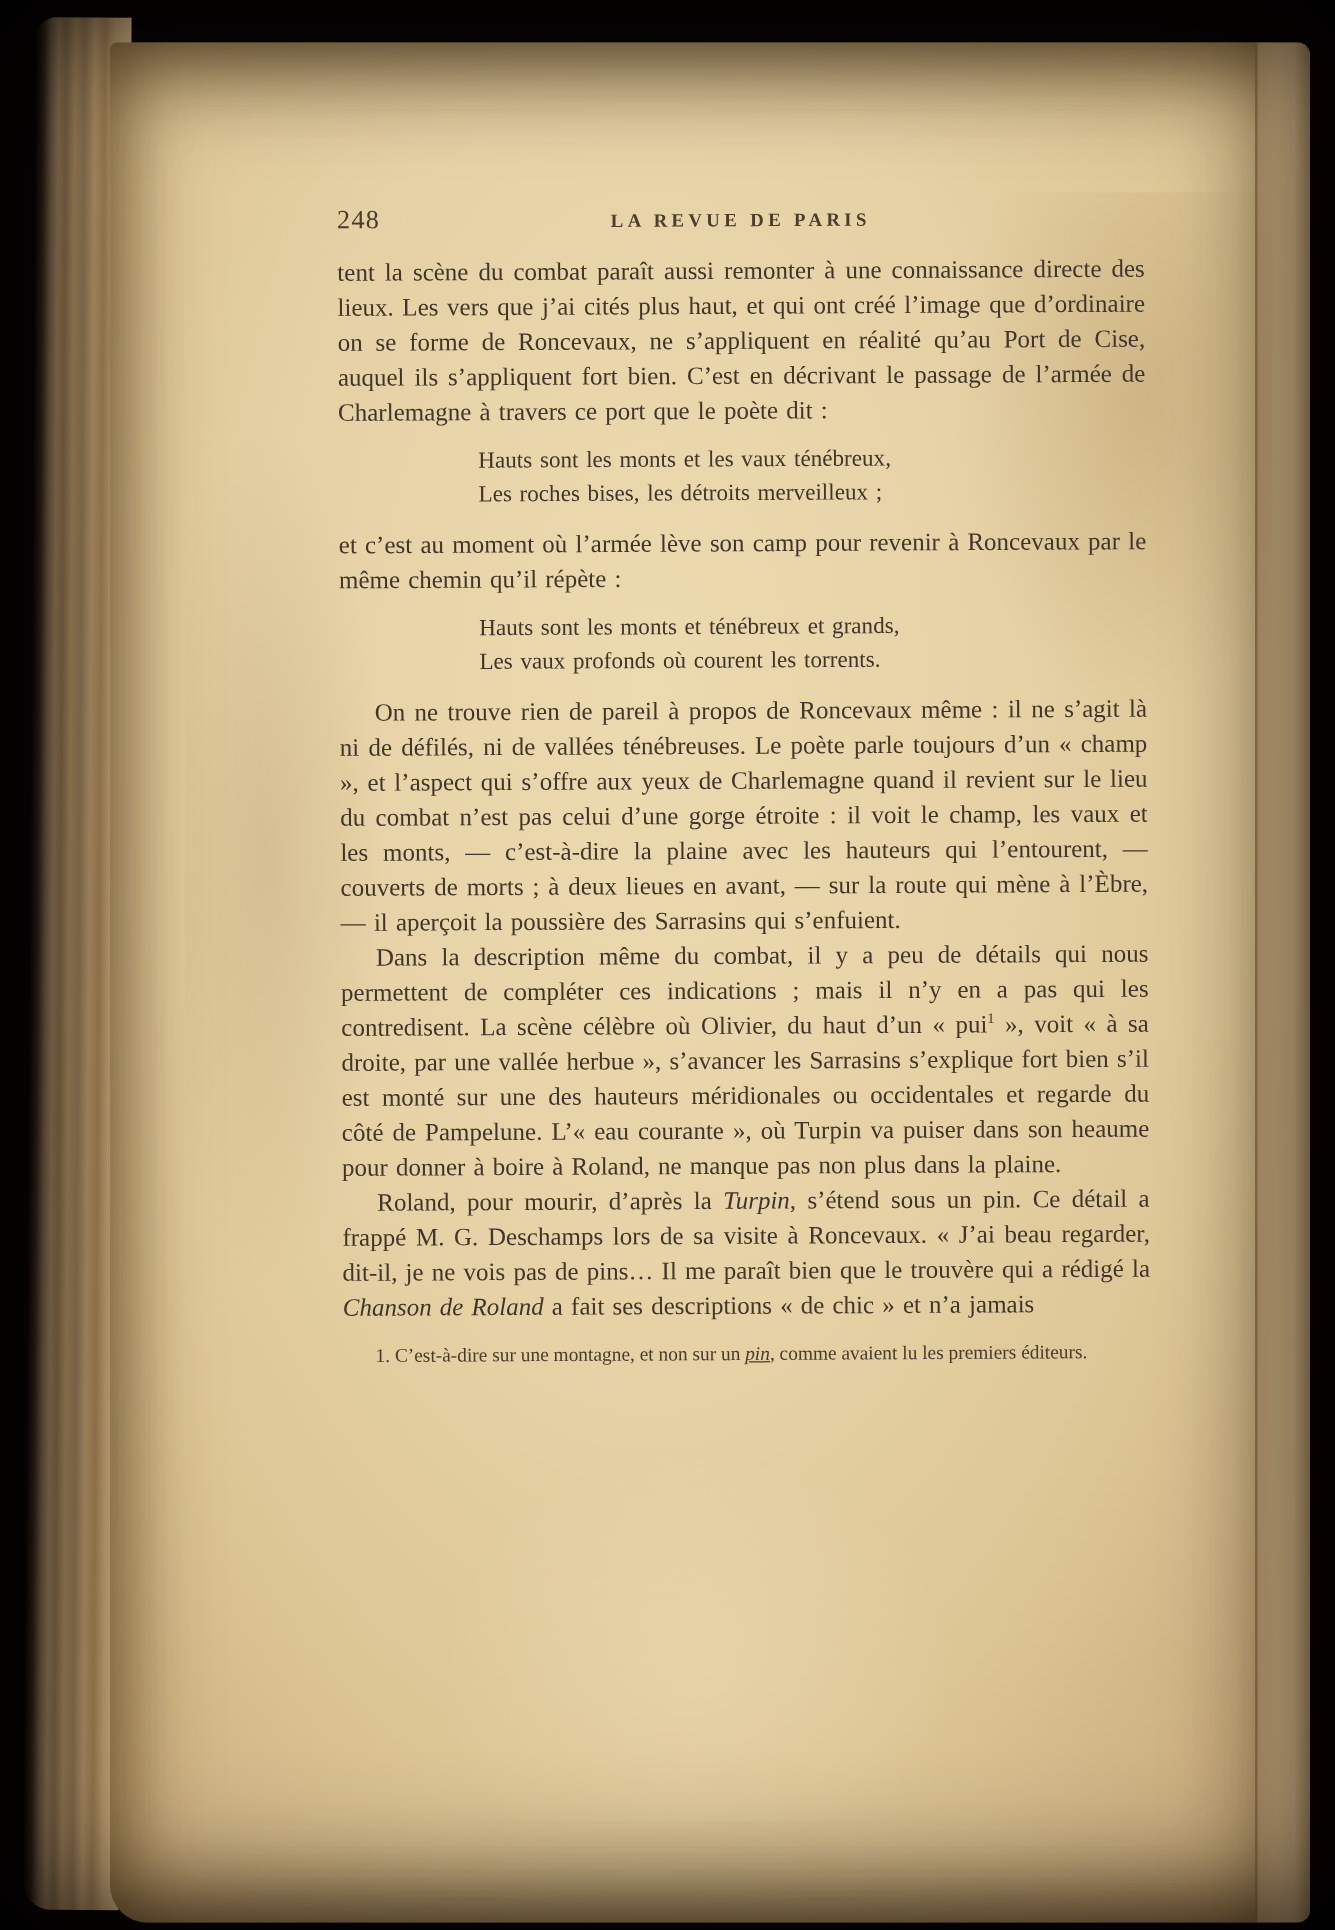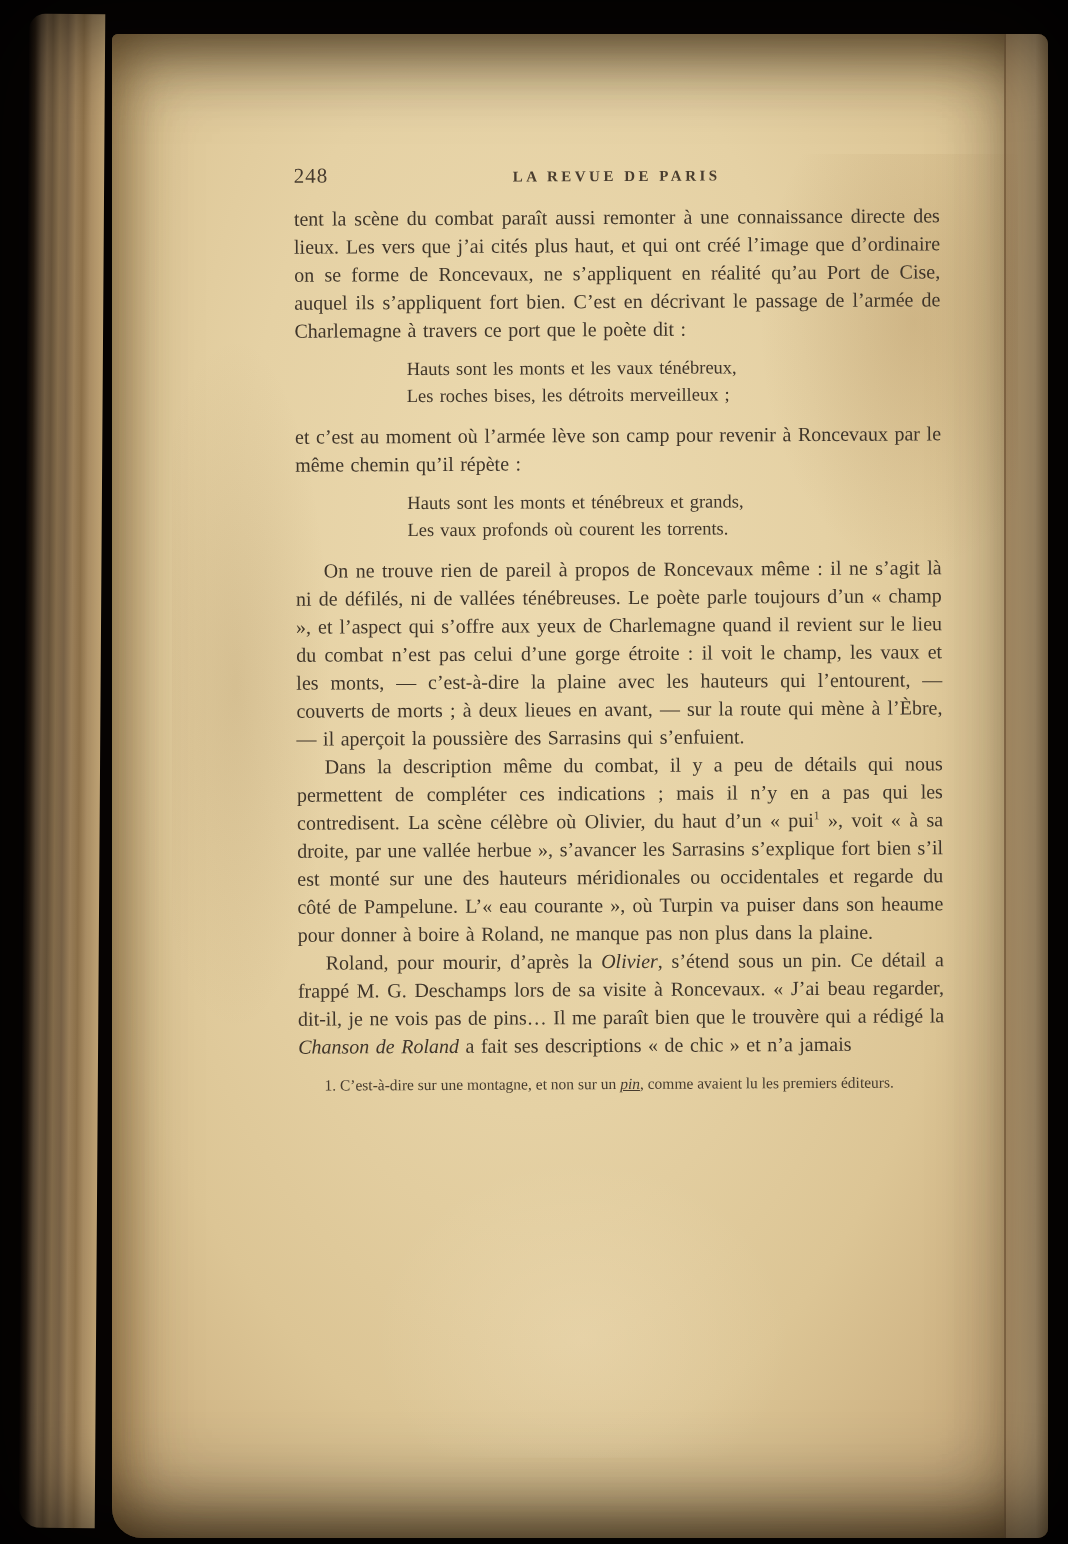--- a/index.html
+++ b/index.html
@@ -35,21 +35,20 @@
     border-radius: 6px 10px 10px 30px;
     background: radial-gradient(ellipse at 45% 35%,
       #ecdab0 0%, #e5d1a4 40%, #dcc595 65%, #ccb081 85%, #bb9d70 100%);
     box-shadow:
       inset 0 0 90px rgba(92,62,22,0.28),
       inset -28px 0 70px rgba(80,50,20,0.30),
       inset 0 26px 55px rgba(70,45,15,0.28),
       inset 20px 0 55px rgba(95,65,25,0.22),
       inset 0 -18px 45px rgba(95,65,25,0.18);
     overflow:hidden;
-    margin-left:24px;
   }
   
   .right-edge{
     position:absolute;
     right:0; top:0; bottom:0; width:42px;
     background: linear-gradient(90deg, #b3946a 0%, #c6a97c 35%, #cfb286 70%, #b79highlight 100%);
     background: linear-gradient(90deg, #b3946a 0%, #c6a97c 35%, #cfb286 70%, #a98c62 100%);
     border-left: 2px solid rgba(90,60,30,0.45);
     opacity: 0.85;
   }
@@ -143,19 +142,19 @@
             <div class="verse-line">Hauts sont les monts et les vaux ténébreux,</div>
             <div class="verse-line">Les roches bises, les détroits merveilleux ;</div>
           </div>
           <p class="para"><span>et c’est au moment où l’armée lève son camp pour revenir à Roncevaux par le même chemin qu’il répète :</span></p>
           <div class="verse">
             <div class="verse-line">Hauts sont les monts et ténébreux et grands,</div>
             <div class="verse-line">Les vaux profonds où courent les torrents.</div>
           </div>
           <p class="para indent"><span>On ne trouve rien de pareil à propos de Roncevaux même : il ne s’agit là ni de défilés, ni de vallées ténébreuses. Le poète parle toujours d’un « champ », et l’aspect qui s’offre aux yeux de Charlemagne quand il revient sur le lieu du combat n’est pas celui d’une gorge étroite : il voit le champ, les vaux et les monts, — c’est-à-dire la plaine avec les hauteurs qui l’entourent, — couverts de morts ; à deux lieues en avant, — sur la route qui mène à l’Èbre, — il aperçoit la poussière des Sarrasins qui s’enfuient.</span></p>
           <p class="para indent"><span>Dans la description même du combat, il y a peu de détails qui nous permettent de compléter ces indications ; mais il n’y en a pas qui les contredisent. La scène célèbre où Olivier, du haut d’un « pui</span><sup>1</sup><span> », voit « à sa droite, par une vallée herbue », s’avancer les Sarrasins s’explique fort bien s’il est monté sur une des hauteurs méridionales ou occidentales et regarde du côté de Pampelune. L’« eau courante », où Turpin va puiser dans son heaume pour donner à boire à Roland, ne manque pas non plus dans la plaine.</span></p>
-          <p class="para indent"><span>Roland, pour mourir, d’après la </span><em>Olivier</em><span>, s’étend sous un pin. Ce détail a frappé M. G. Deschamps lors de sa visite à Roncevaux. « J’ai beau regarder, dit-il, je ne vois pas de pins… Il me paraît bien que le trouvère qui a rédigé la </span><em>Chanson de Roland</em><span> a fait ses descriptions « de chic » et n’a jamais</span></p>
+          <p class="para indent"><span>Roland, pour mourir, d’après la </span><em>Turpin</em><span>, s’étend sous un pin. Ce détail a frappé M. G. Deschamps lors de sa visite à Roncevaux. « J’ai beau regarder, dit-il, je ne vois pas de pins… Il me paraît bien que le trouvère qui a rédigé la </span><em>Chanson de Roland</em><span> a fait ses descriptions « de chic » et n’a jamais</span></p>
         </div>
 
       <p class="footnote"><span><span>1. C’est-à-dire sur une montagne, et non sur un </span><em>pin</em><span>, comme avaient lu les premiers éditeurs.</span></span></p>
     </div>
   </div>
 </div>
 
 </body></html>

